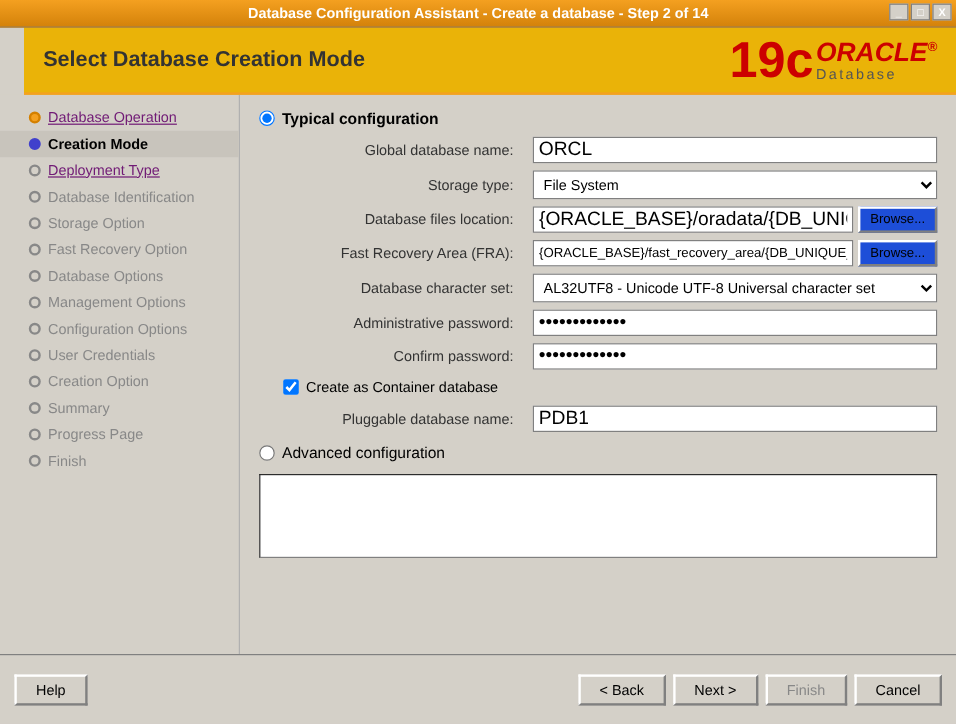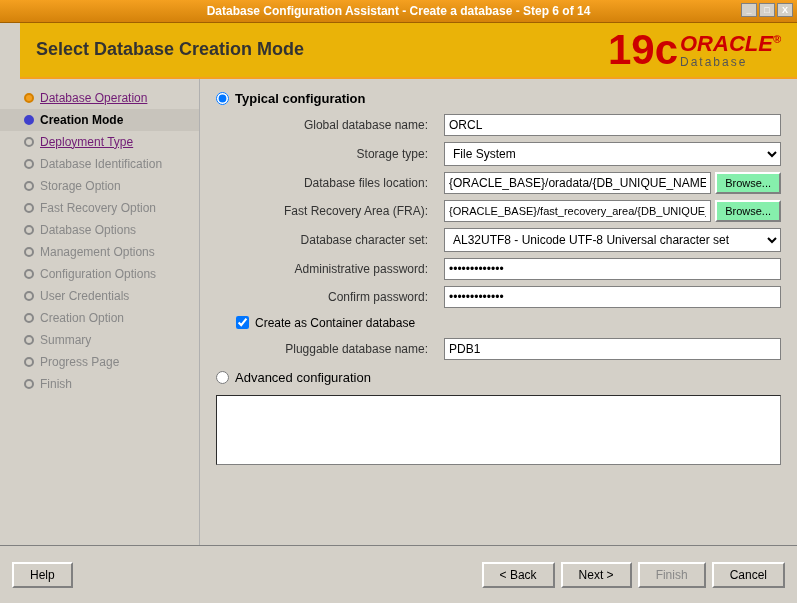--- a/index.html
+++ b/index.html
@@ -163,34 +163,34 @@
       display: flex;
       align-items: center;
       gap: 4px;
     }
     .form-input {
       flex: 1;
       height: 22px;
       border: 1px solid #808080;
       background: white;
       padding: 2px 4px;
-      font-size: 12px;
+      font-size: 16px;
     }
     .form-select {
       flex: 1;
       height: 24px;
       border: 1px solid #808080;
       background: white;
       padding: 2px 4px;
       font-size: 12px;
     }
     .browse-btn {
       height: 22px;
       padding: 0 8px;
-      background: #86efac;
+      background: #1d4ed8;
       border: 2px solid;
       border-color: #ffffff #808080 #808080 #ffffff;
       font-size: 11px;
       cursor: pointer;
       white-space: nowrap;
     }
 
     
     .checkbox-row {
       margin-left: 20px;
@@ -286,21 +286,21 @@
     .logo-database {
       font-size: 12px;
       color: #555;
       letter-spacing: 2px;
     }
   </style>
 </head>
 <body>
 
 <div class="title-bar">
-  <span>Database Configuration Assistant - Create a database - Step 6 of 14</span>
+  <span>Database Configuration Assistant - Create a database - Step 2 of 14</span>
   <div class="title-bar-buttons">
     <div class="title-btn">_</div>
     <div class="title-btn">□</div>
     <div class="title-btn">X</div>
   </div>
 </div>
 
 <div class="main-container">
 
   <div class="header">

